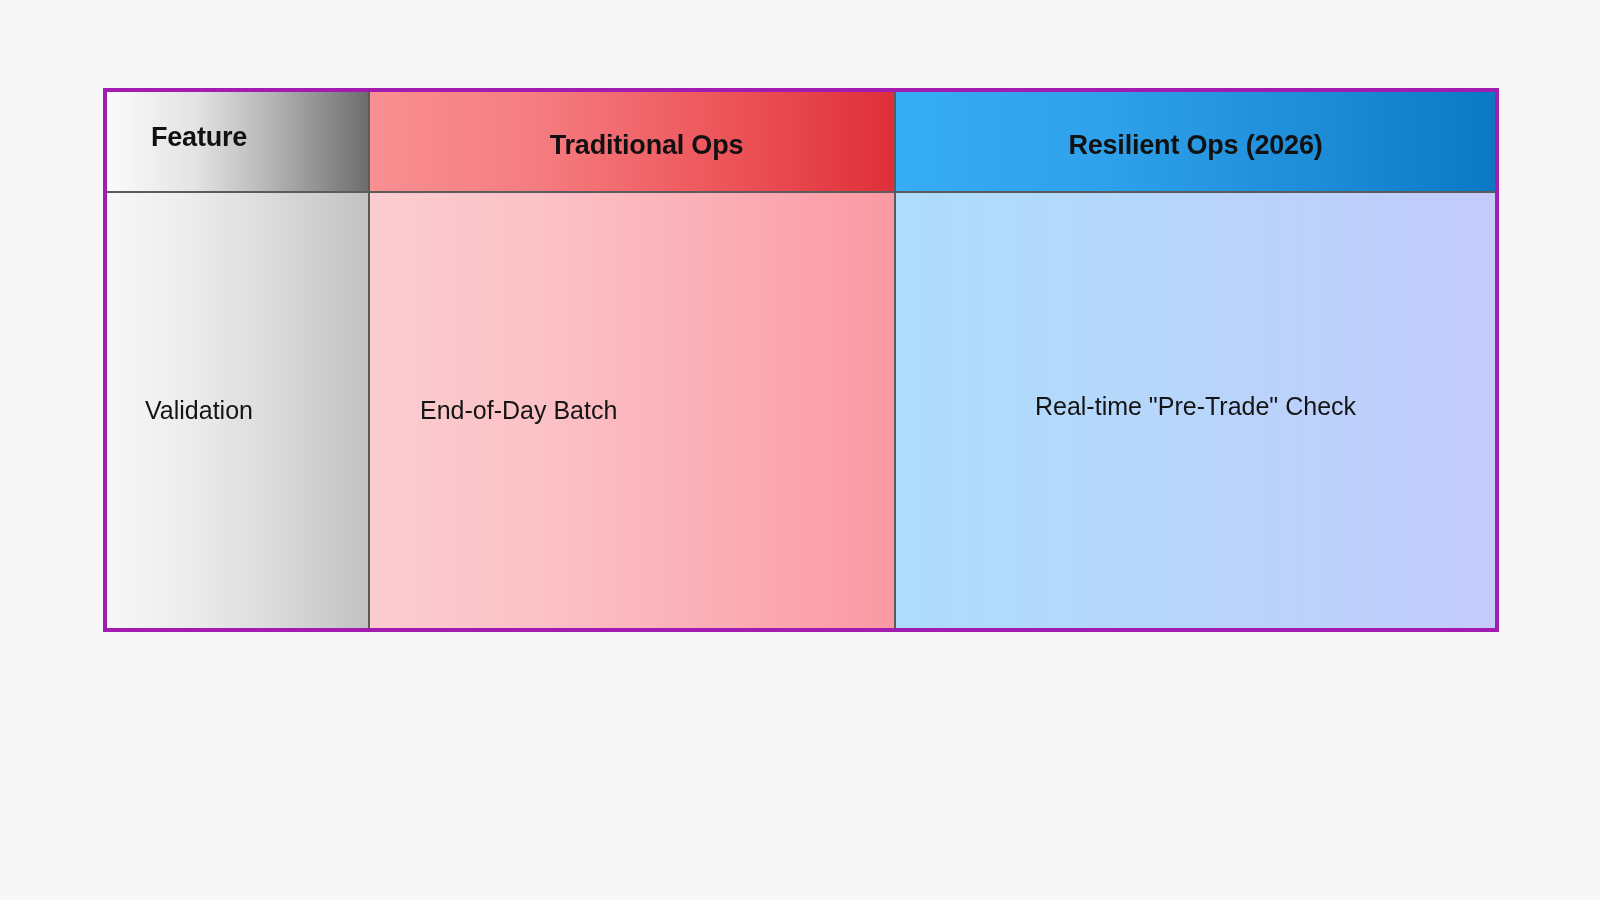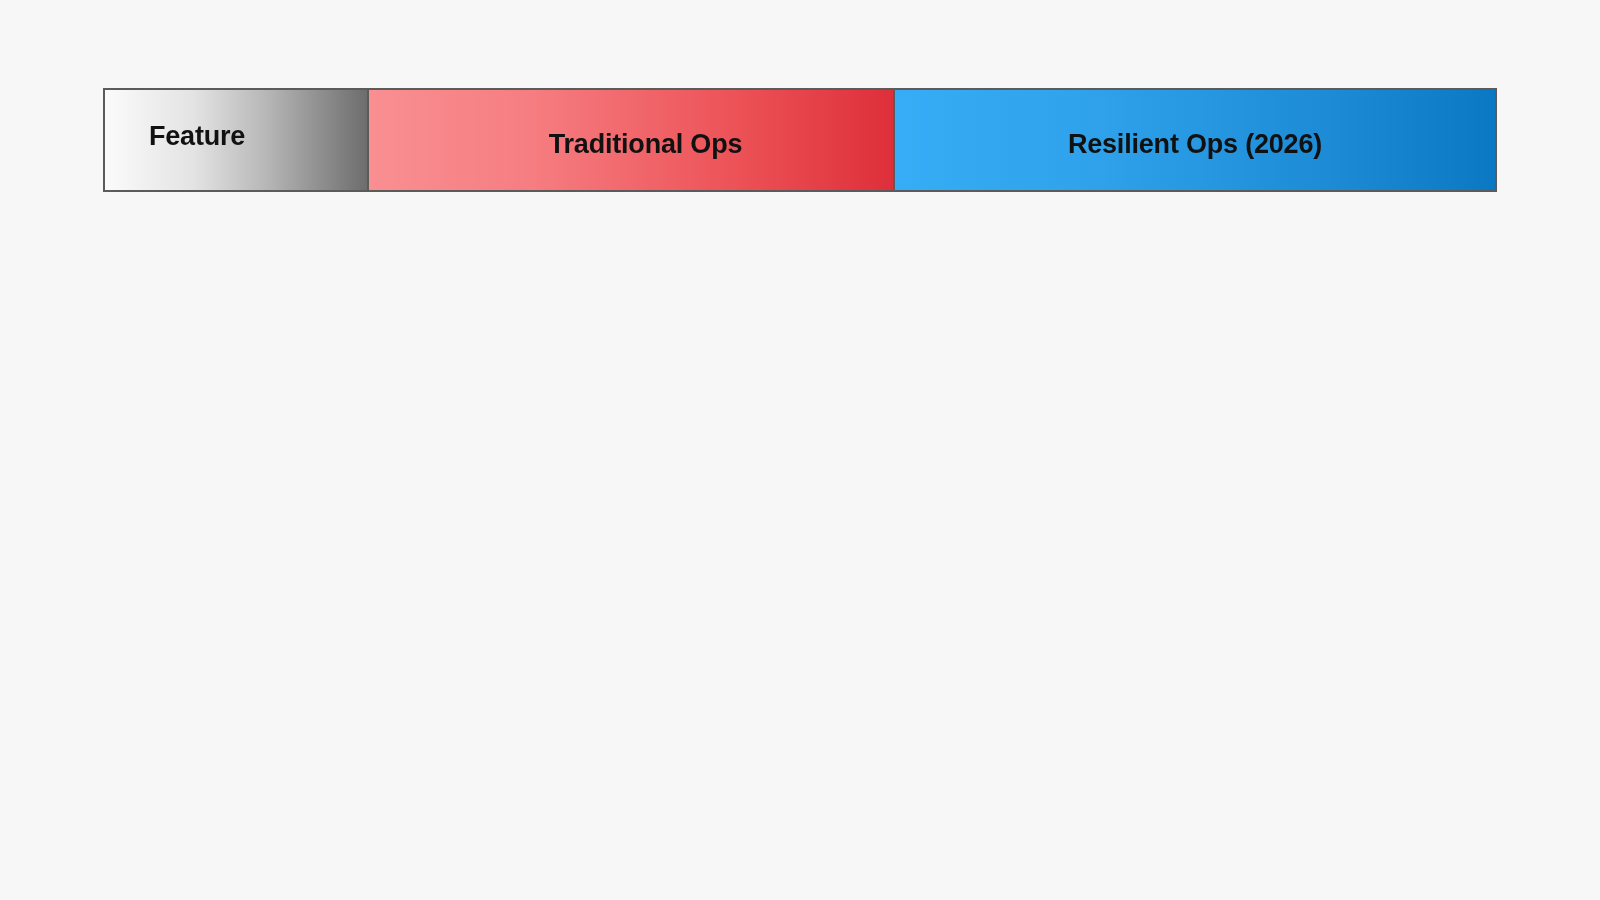--- a/index.html
+++ b/index.html
@@ -23,21 +23,21 @@
 
   
   .comparison-table {
     position: absolute;
     left: 103px;
     top: 88px;
     width: 1392px;
     height: 544px;
     border-collapse: collapse;
     table-layout: fixed;
-    border: 2px solid #a21caf;
+    border: 4px solid #a21caf;
     box-sizing: border-box;
   }
 
   .comparison-table col.c-feature  { width: 264px; }
   .comparison-table col.c-trad     { width: 526px; }
   .comparison-table col.c-res      { width: 602px; }
 
   .comparison-table th,
   .comparison-table td {
     border: 2px solid #5b5b5b;
@@ -152,18 +152,29 @@
           <span class="cell-text">Traditional Ops</span>
         </th>
         <th class="head-resilient">
           <span class="cell-text">Resilient Ops (2026)</span>
         </th>
       </tr>
     </thead>
 
     <tbody>
 
+      <tr class="row-validation">
+        <td class="col-feature">
+          <span class="cell-text">Validation</span>
+        </td>
+        <td class="col-traditional">
+          <span class="cell-text">End-of-Day Batch</span>
+        </td>
+        <td class="col-resilient">
+          <span class="cell-text">Real-time "Pre-Trade" Check</span>
+        </td>
+      </tr>
 
 
     </tbody>
   </table>
 
 </div>
 
 </body></html>

